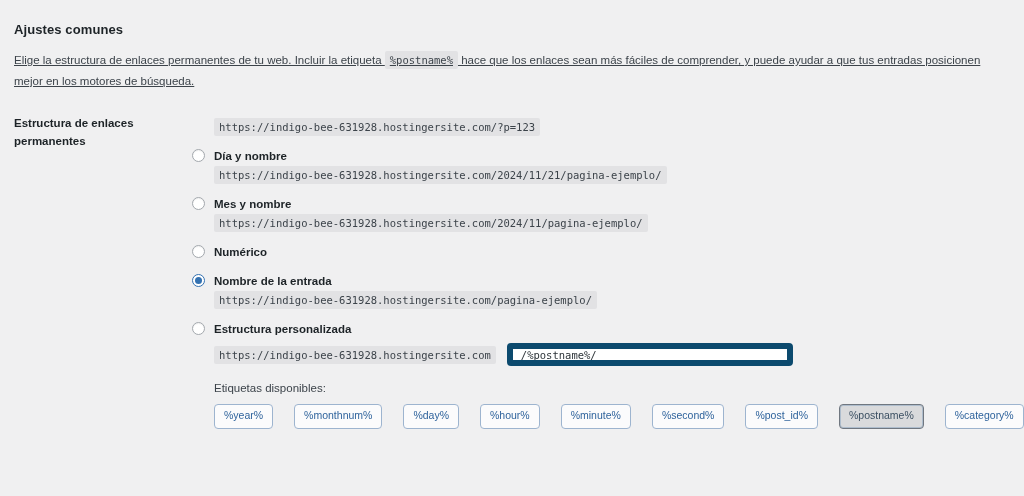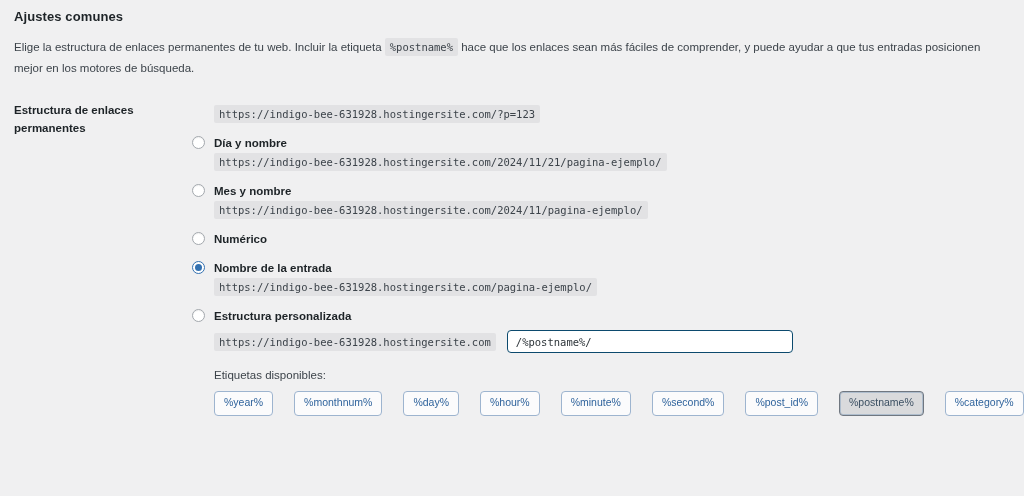--- a/index.html
+++ b/index.html
@@ -6,36 +6,37 @@
   html, body { margin: 0; padding: 0; }
   body {
     width: 1024px;
     height: 496px;
     background: #f0f0f1;
     color: #3c434a;
     font-family: "Liberation Sans", sans-serif;
     font-size: 11.5px;
     overflow: hidden;
   }
-  .wrap { padding: 9px 14px 0 14px; }
+  .wrap { padding: 22px 14px 0 14px; }
 
   .section-title {
     margin: 0;
     font-size: 13px;
     font-weight: 700;
     color: #1d2327;
     letter-spacing: .1px;
   }
 
   .desc {
     margin: 13px 0 0 0;
     font-size: 11.5px;
     line-height: 1.8;
     color: #3c434a;
     padding-right: 2px;
+    text-decoration: underline;
   }
 
   code, .code {
     font-family: "DejaVu Sans Mono", "Liberation Mono", monospace;
     font-size: 10.5px;
     background: #e2e2e4;
     color: #3c434a;
     padding: 3px 5px;
     border-radius: 2px;
   }
@@ -86,21 +87,21 @@
 
   .custom-line {
     display: flex;
     align-items: center;
     gap: 11px;
     margin: 8px 0 16px 22px;
   }
   .custom-input {
     width: 286px;
     height: 23px;
-    border: 1px solid #0c4a6e;
+    border: 6px solid #0c4a6e;
     border-radius: 4px;
     background: #fff;
     color: #2c3338;
     font-family: "DejaVu Sans Mono", "Liberation Mono", monospace;
     font-size: 10.5px;
     padding: 0 8px;
     outline: none;
   }
 
   .tags-label { margin: 16px 0 0 22px; font-size: 11.5px; color: #3c434a; }

